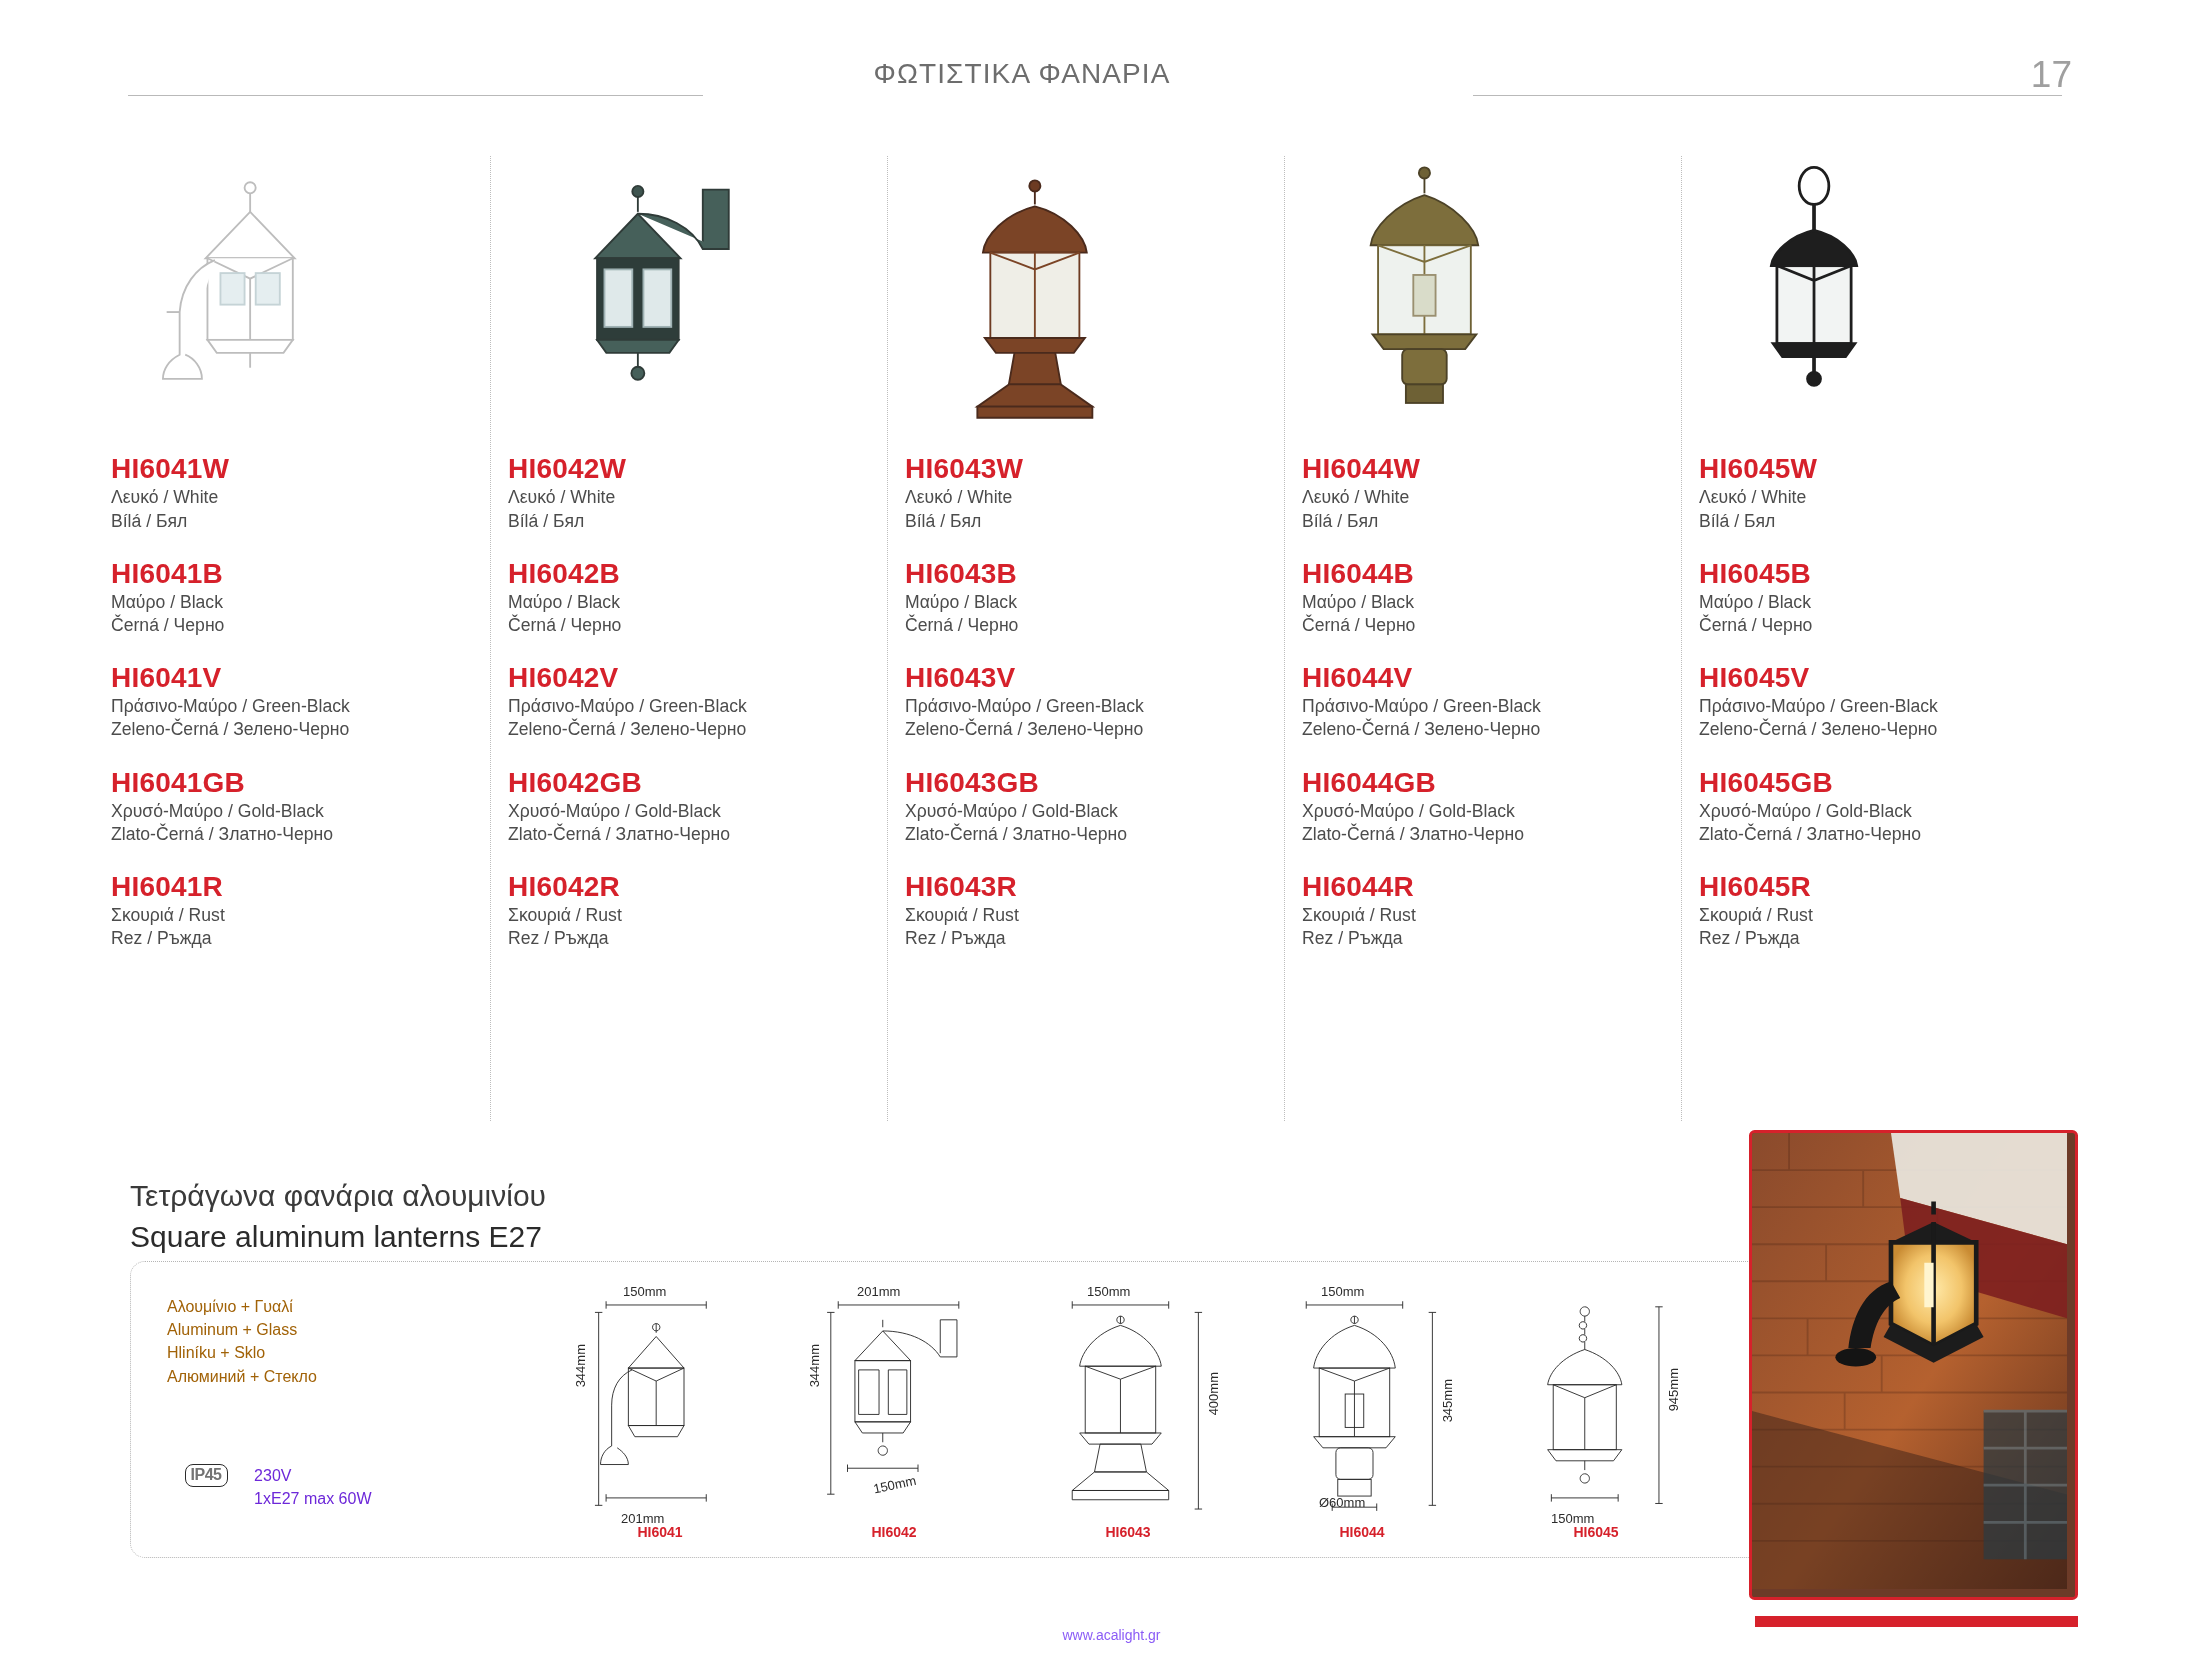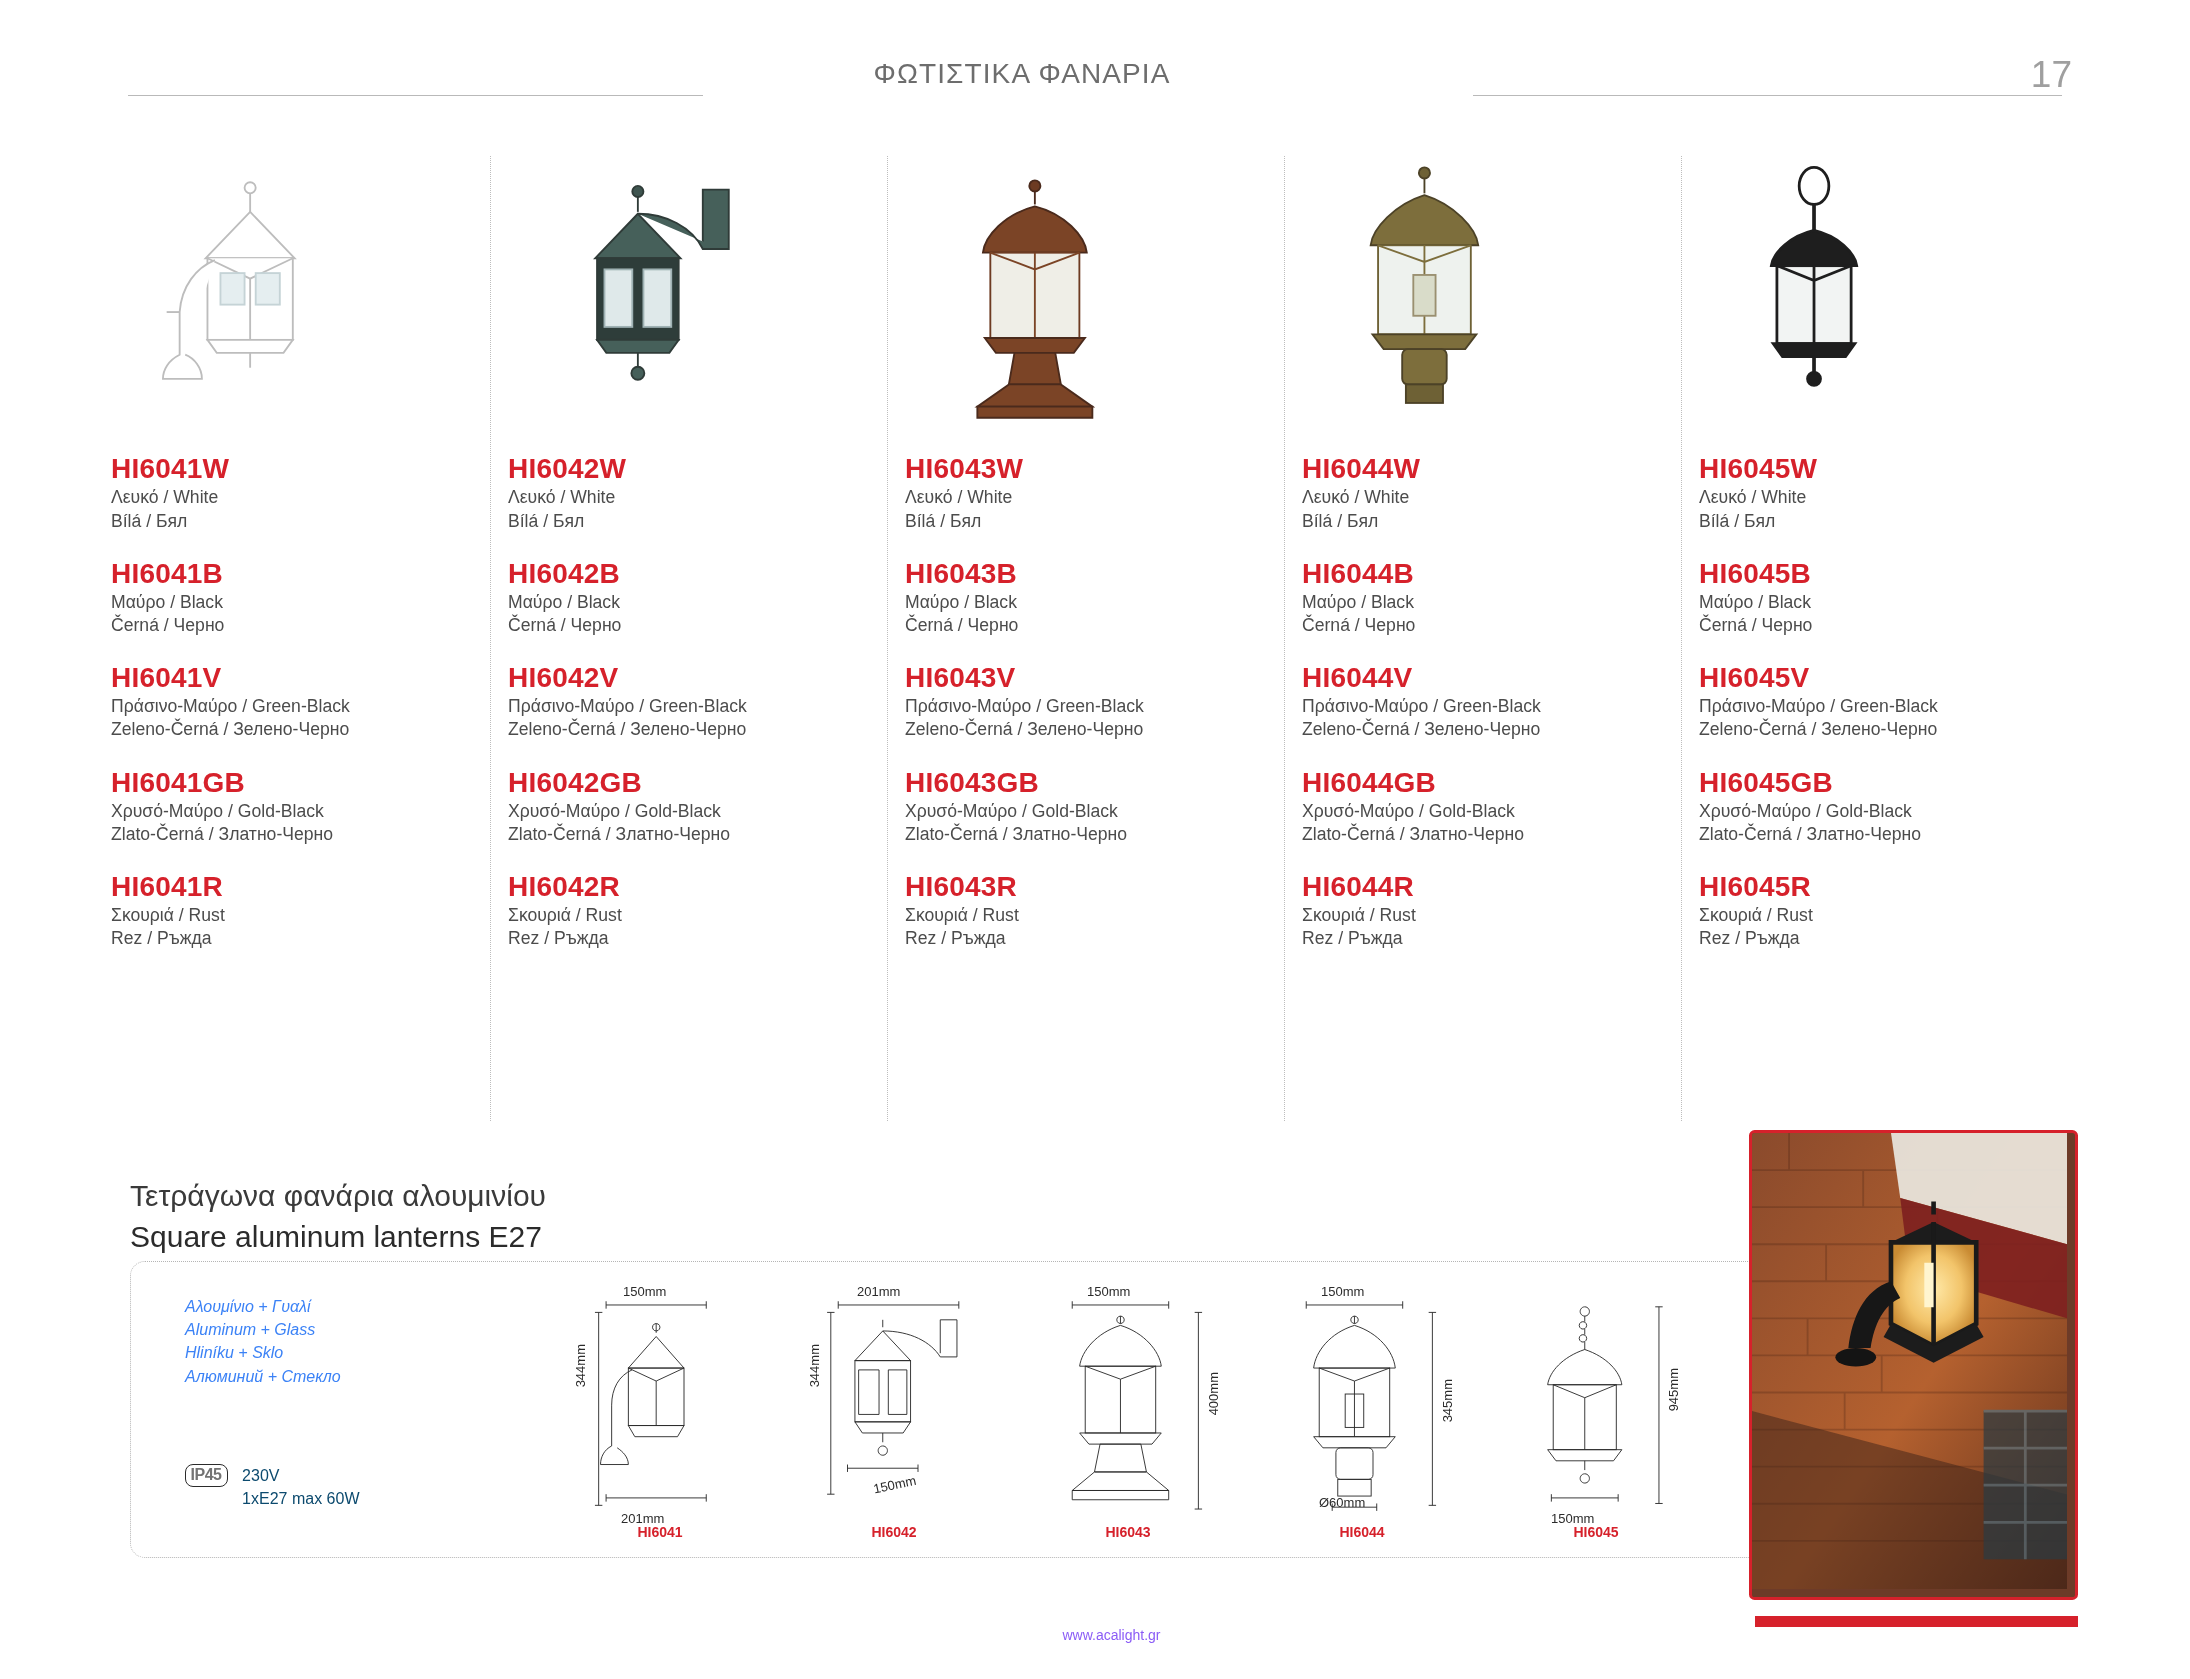--- a/index.html
+++ b/index.html
@@ -122,49 +122,48 @@
     left: 130px;
     top: 1261px;
     width: 1633px;
     height: 297px;
     border: 1.9px dotted #b5b5b5;
     border-radius: 15px;
     box-sizing: border-box;
   }
   .materials {
     position: absolute;
-    left: 54px;
+    left: 36px;
     top: 33px;
     font-size: 16px;
     line-height: 1.45;
-    color: #3b82f6;
-    font-style: italic;
+    color: #a16207;
   }
   .ip-block {
     position: absolute;
     left: 54px;
     top: 202px;
     display: flex;
     align-items: flex-start;
   }
   .ip-badge {
     border: 1.9px solid #2b2b2b;
     border-radius: 8px;
     padding: 1.9px 5.6px 1.9px 4.6px;
     font-size: 16px;
     font-weight: 700;
     letter-spacing: -0.5px;
     line-height: 1.05;
     color: #737373;
   }
   .volt {
-    margin-left: 14px;
+    margin-left: 26px;
     font-size: 16px;
     line-height: 1.45;
-    color: #0c4a6e;
+    color: #6d28d9;
   }
 
   .dims {
     position: absolute;
     left: 436px;
     top: 16.7px;
     width: 1169px;
     height: 269px;
     display: flex;
   }

